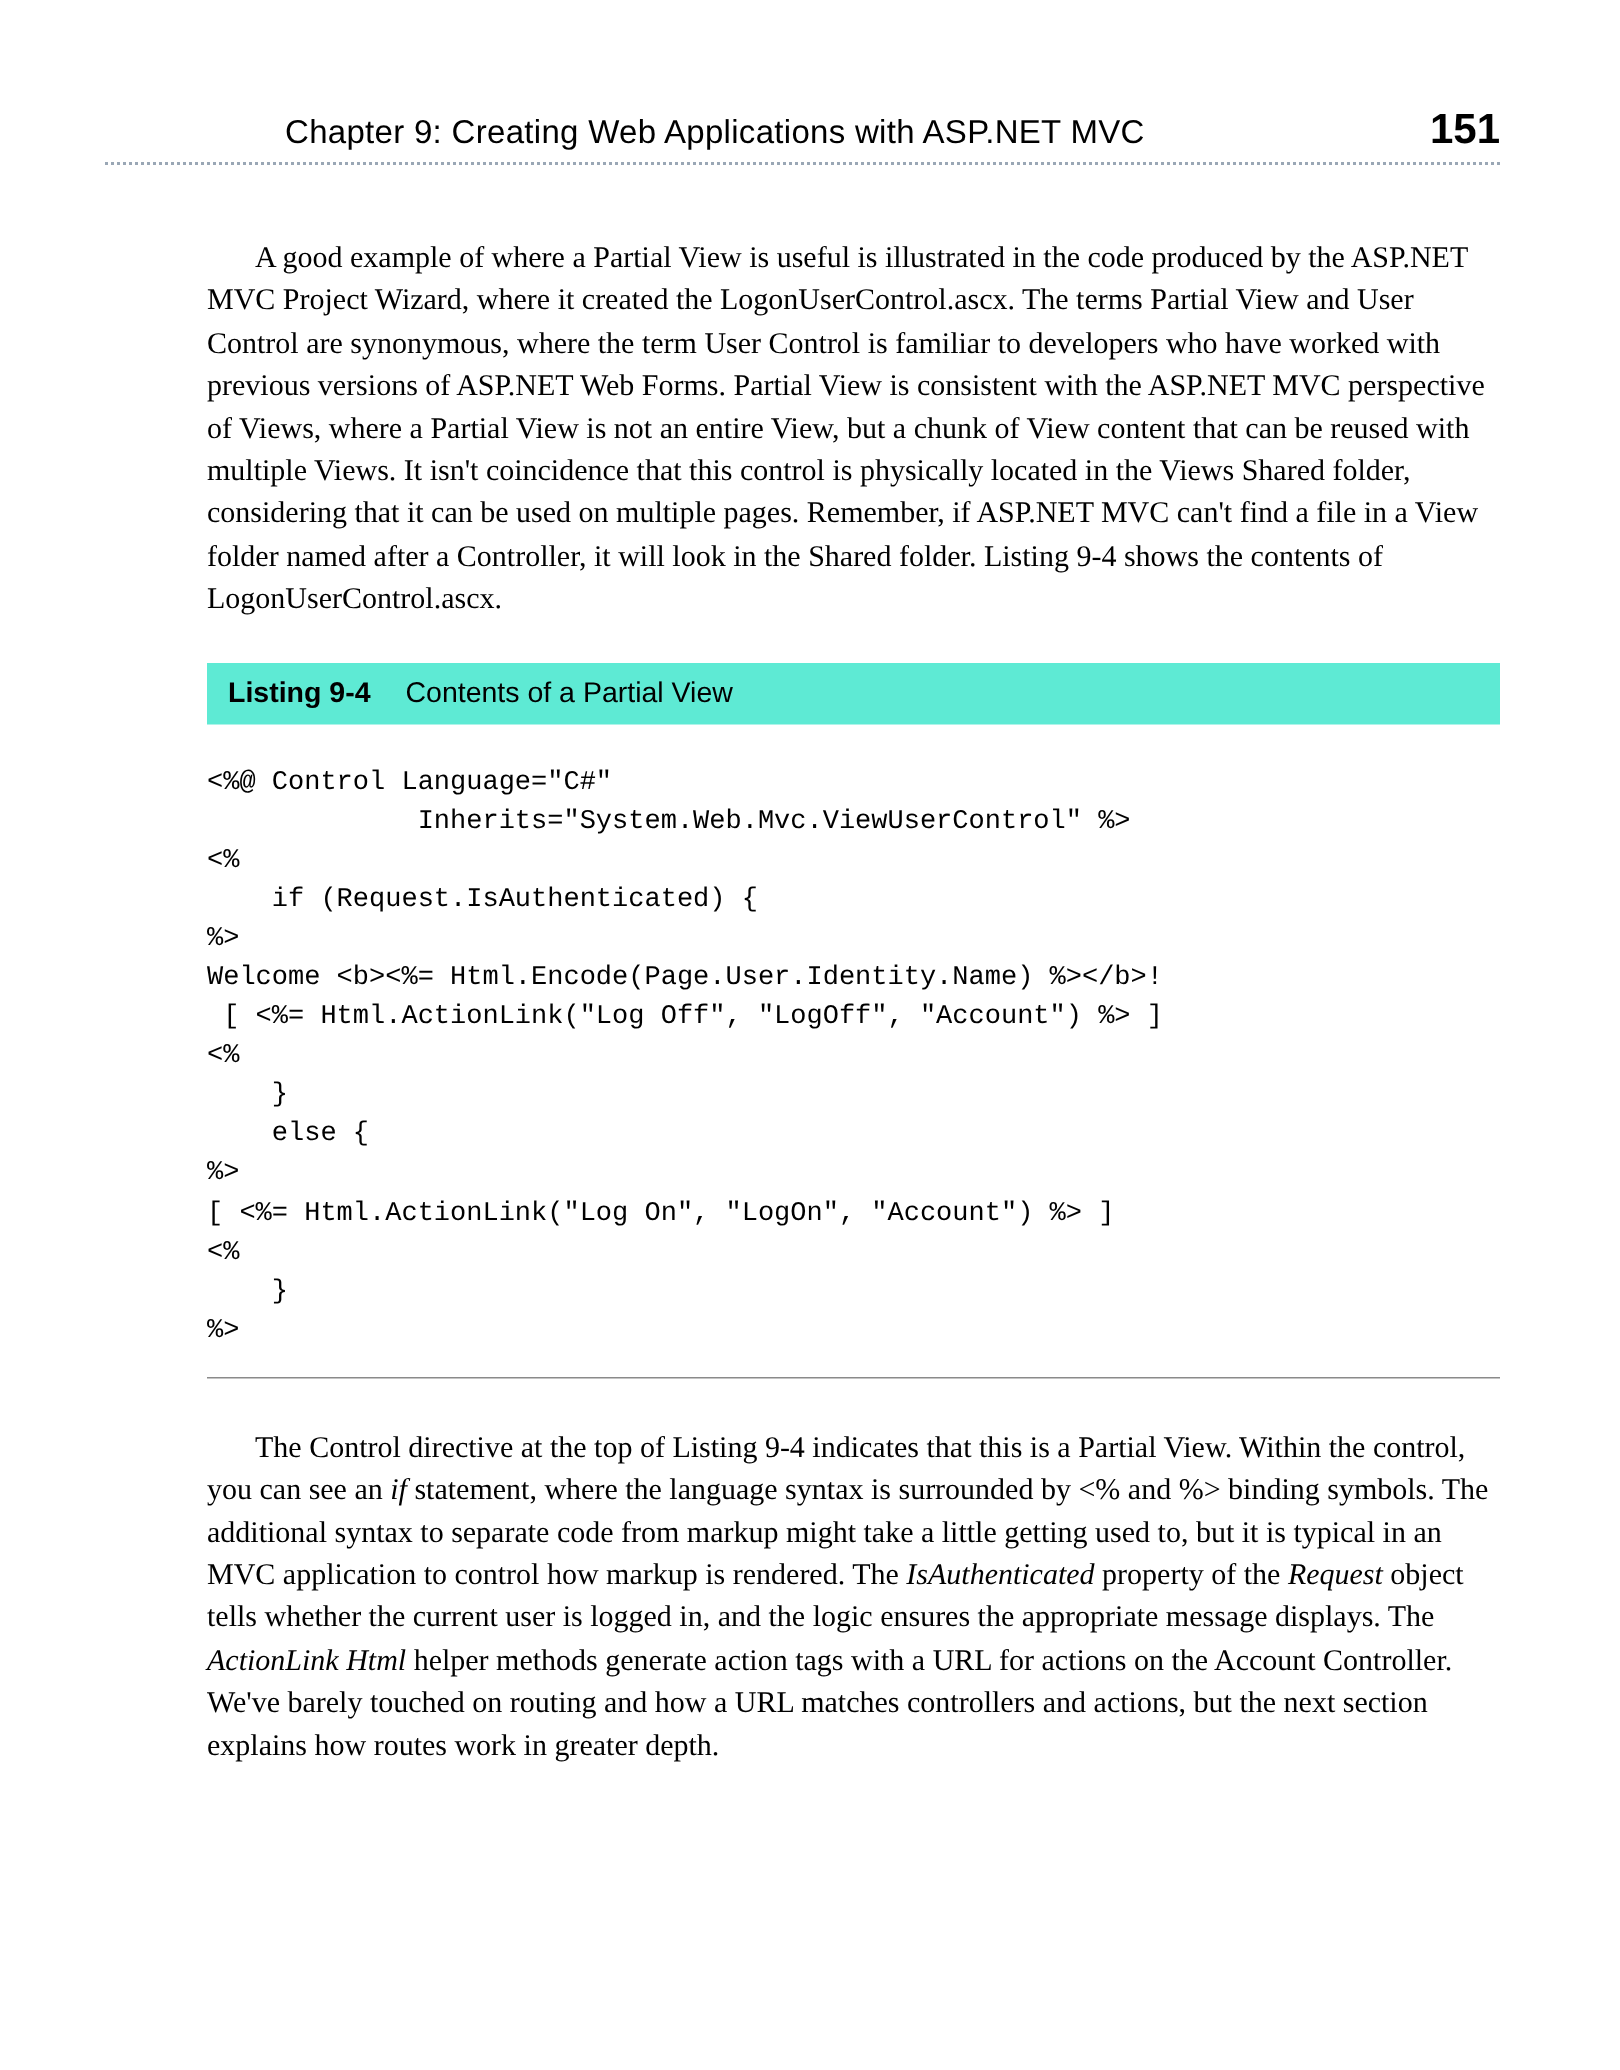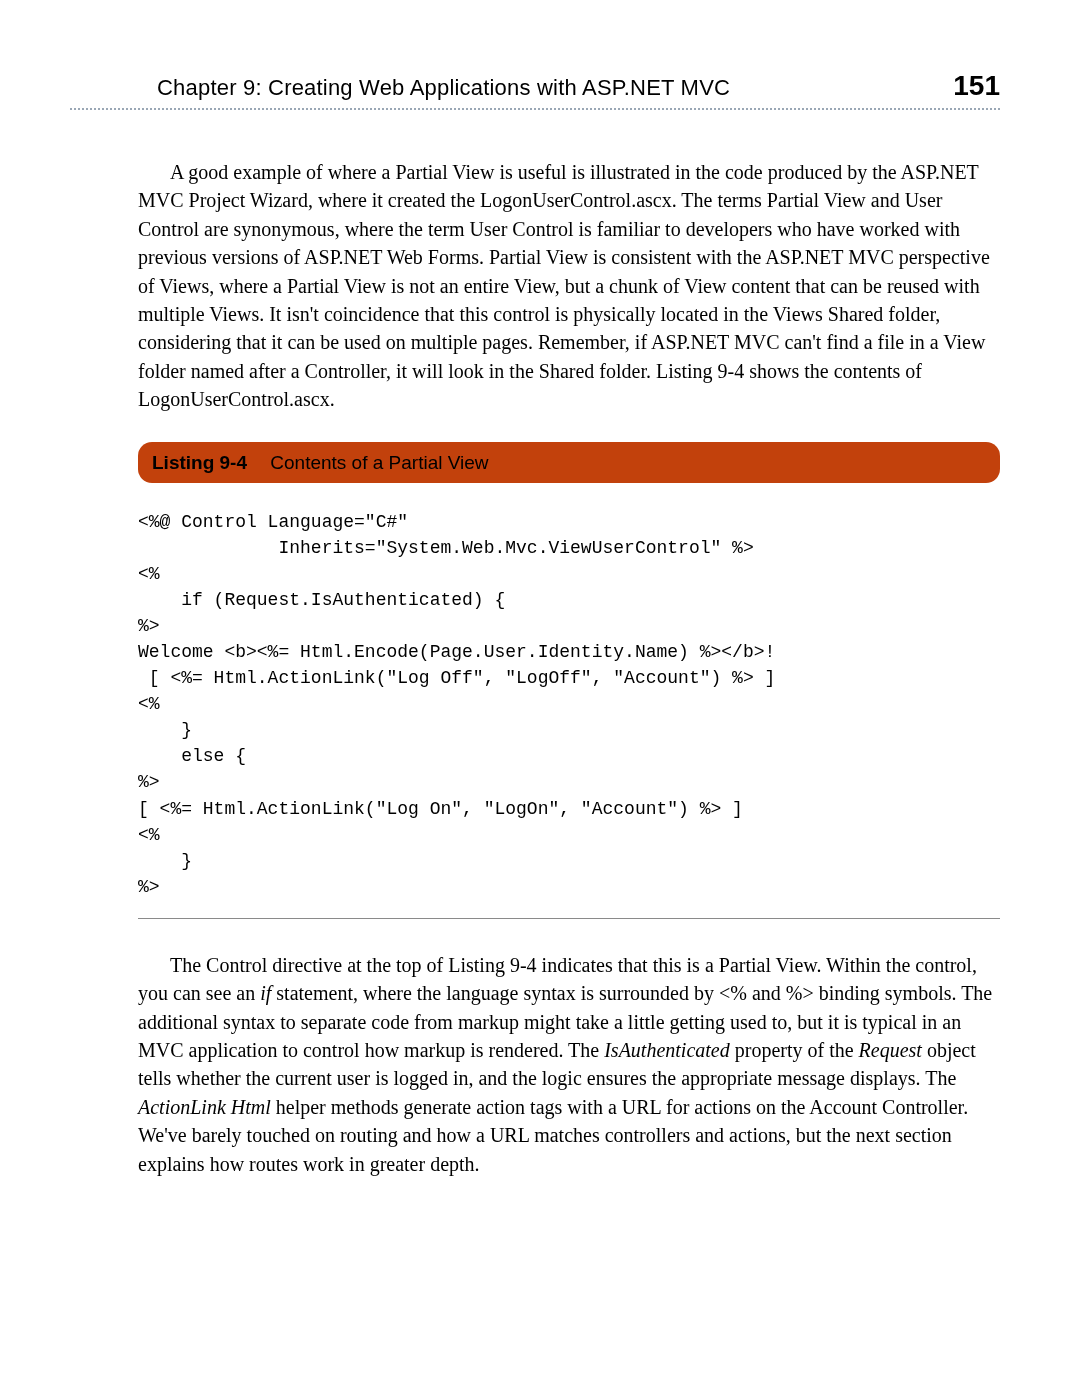--- a/index.html
+++ b/index.html
@@ -13,21 +13,21 @@
     box-sizing: border-box;
   }
   .page {
     padding: 70px 80px 60px 70px;
   }
   .running-head {
     display: flex;
     align-items: baseline;
     border-bottom: none;
     margin-bottom: 6px;
-    margin-left: 87px;
+    margin-left: 120px;
   }
   .running-head .chapter {
     font-family: "Segoe UI Light", "Helvetica Neue", Arial, sans-serif;
     font-weight: 300;
     font-size: 22px;
     color: #000;
     flex: 1;
     text-align: left;
     letter-spacing: 0.2px;
   }
@@ -48,26 +48,26 @@
     line-height: 1.42;
     margin: 0 0 18px 0;
     text-align: left;
     margin-left: 68px;
   }
   .body-text .indent {
     display: inline-block;
     width: 32px;
   }
   .listing-bar {
-    background: #c2410c;
+    background: #5eead4;
     padding: 10px 14px 9px 14px;
     margin: 28px 0 26px 68px;
     font-family: "Segoe UI", "Helvetica Neue", Arial, sans-serif;
     font-size: 19px;
-    border-radius: 14px;
+    border-radius: 0;
   }
   .listing-bar .lbl {
     font-weight: 700;
     margin-right: 18px;
   }
   .listing-bar .title {
     font-weight: 300;
   }
   .code-block {
     font-family: "Courier New", Courier, monospace;

